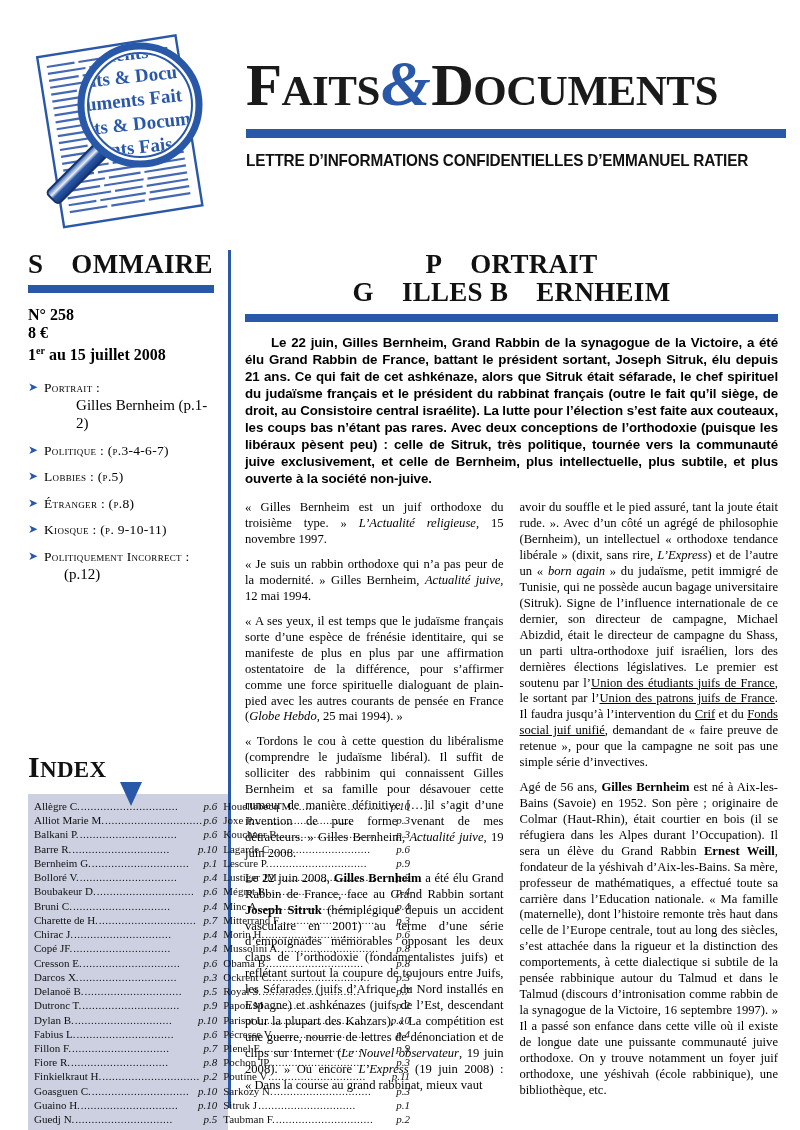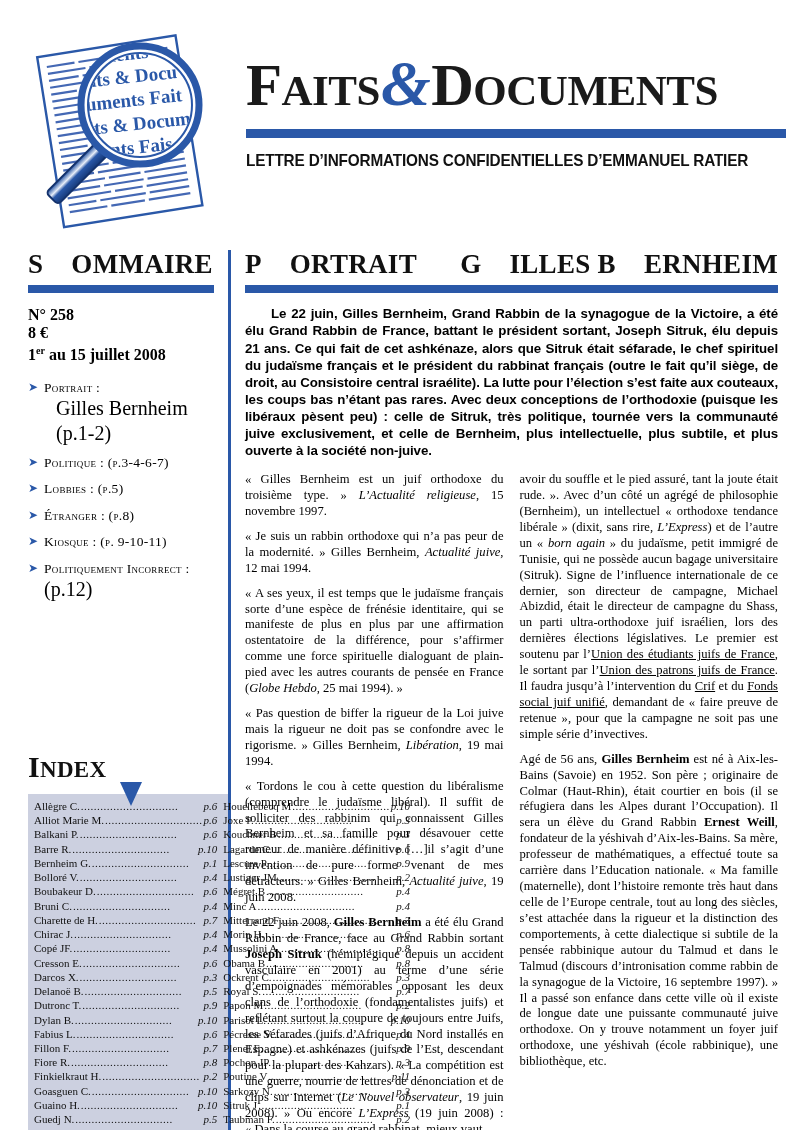--- a/index.html
+++ b/index.html
@@ -73,21 +73,21 @@
     font-weight: bold; font-size: 16px; margin-top: 13px; flex-direction: column;
   }
   .issue-date { font-weight: bold; font-size: 16px; margin-top: 3px; }
   .issue-date sup { font-size: 10px; }
 
   .toc { margin-top: 15px; }
   .toc-item { display: flex; margin-bottom: 10px; font-size: 13.5px; line-height: 1.22; }
   .toc-arrow { color: #2a58a8; font-size: 12px; margin-right: 6px; flex: 0 0 auto; line-height: 1.3; }
   .toc-txt { }
   .toc-cap { font-variant: small-caps; letter-spacing: 0.3px; }
-  .toc-sub { display: block; padding-left: 12px; font-size: 20px; }
+  .toc-sub { display: block; padding-left: 12px; font-size: 15px; margin-left: 20px; }
 
   
   .index-wrap { position: absolute; left: 0; top: 500px; width: 200px; }
   .index-head {
     font-family: "Liberation Serif", "DejaVu Serif", serif;
     font-weight: bold; font-size: 30px; letter-spacing: 0.3px; color: #111;
   }
   .index-head .sc { font-size: 23px; }
   .index-arrow { position: absolute; left: 90px; top: 30px; }
   .index-table {
@@ -104,21 +104,21 @@
     white-space: nowrap;
     display: flex;
     align-items: center;
     color: #111;
   }
   .idx-name { flex: 0 0 auto; }
   .idx-dots { flex: 1 1 auto; overflow: hidden; letter-spacing: 0.5px; padding: 0 1px; }
   .idx-pg { flex: 0 0 auto; font-style: italic; }
 
   
-  .portrait-head { display: flex; justify-content: space-between; align-items: center; }
+  .portrait-head { display: flex; justify-content: space-between; align-items: center; flex-direction: column; }
   .lede {
     font-family: "Liberation Sans", "DejaVu Sans", sans-serif;
     font-weight: bold;
     font-size: 13.3px;
     line-height: 1.285;
     text-align: justify;
     text-indent: 26px;
     margin-top: 12px;
     letter-spacing: -0.1px;
   }
@@ -574,21 +574,20 @@
       </div>
       <div class="sec-rule"></div>
 
       <div class="lede">Le 22 juin, Gilles Bernheim, Grand Rabbin de la synagogue de la Victoire, a été élu Grand Rabbin de France, battant le président sortant, Joseph Sitruk, élu depuis 21 ans. Ce qui fait de cet ashkénaze, alors que Sitruk était séfarade, le chef spirituel du judaïsme français et le président du rabbinat français (outre le fait qu’il siège, de droit, au Consistoire central israélite). La lutte pour l’élection s’est faite aux couteaux, les coups bas n’étant pas rares. Avec deux conceptions de l’orthodoxie (puisque les libéraux pèsent peu) : celle de Sitruk, très politique, tournée vers la communauté juive exclusivement, et celle de Bernheim, plus intellectuelle, plus subtile, et plus ouverte à la société non-juive.</div>
 
       <div class="two-col">
         <div class="tc">
           <p>«&nbsp;Gilles Bernheim est un juif orthodoxe du troisième type.&nbsp;» <i>L’Actualité religieuse</i>, 15 novembre 1997.</p>
           <p>«&nbsp;Je suis un rabbin orthodoxe qui n’a pas peur de la modernité.&nbsp;» Gilles Bernheim, <i>Actualité juive</i>, 12 mai 1994.</p>
           <p>«&nbsp;A ses yeux, il est temps que le judaïsme français sorte d’une espèce de frénésie identitaire, qui se manifeste de plus en plus par une affirmation ostentatoire de la différence, pour s’affirmer comme une force spirituelle dialoguant de plain-pied avec les autres courants de pensée en France (<i>Globe Hebdo</i>, 25 mai 1994).&nbsp;»</p>
-          <p>«&nbsp;Pas question de biffer la rigueur de la Loi juive mais la rigueur ne doit pas se confondre avec le rigorisme.&nbsp;» Gilles Bernheim, <i>Libération</i>, 19 mai 1994.</p>
           <p>«&nbsp;Tordons le cou à cette question du libéralisme (comprendre le judaïsme libéral). Il suffit de solliciter des rabbinim qui connaissent Gilles Bernheim et sa famille pour désavouer cette rumeur de manière définitive […]il s’agit d’une invention de pure forme venant de mes détracteurs.&nbsp;» Gilles Bernheim, <i>Actualité juive</i>, 19 juin 2008.</p>
           <p>Le 22 juin 2008, <b>Gilles Bernheim</b> a été élu Grand Rabbin de France, face au Grand Rabbin sortant <b>Joseph Sitruk</b> (hémiplégique depuis un accident vasculaire en 2001) au terme d’une série d’empoignades mémorables opposant les deux clans de l’orthodoxie (fondamentalistes juifs) et reflétant surtout la coupure de toujours entre Juifs, les Séfarades (juifs d’Afrique du Nord installés en Espagne) et ashkénazes (juifs de l’Est, descendant pour la plupart des Kahzars). «&nbsp;La compétition est une guerre, nourrie de lettres de dénonciation et de clips sur Internet (<i>Le Nouvel observateur</i>, 19 juin 2008).&nbsp;» Ou encore <i>L’Express</i> (19 juin 2008) : «&nbsp;Dans la course au grand rabbinat, mieux vaut</p>
         </div>
         <div class="tc">
           <p>avoir du souffle et le pied assuré, tant la joute était rude.&nbsp;». Avec d’un côté un agrégé de philosophie (Bernheim), un intellectuel «&nbsp;orthodoxe tendance libérale&nbsp;» (dixit, sans rire, <i>L’Express</i>) et de l’autre un «&nbsp;<i>born again</i>&nbsp;» du judaïsme, petit immigré de Tunisie, qui ne possède aucun bagage universitaire (Sitruk). Signe de l’influence internationale de ce dernier, son directeur de campagne, Michael Abizdid, était le directeur de campagne du Shass, un parti ultra-orthodoxe juif israélien, lors des dernières élections législatives. Le premier est soutenu par l’<u>Union des étudiants juifs de France</u>, le sortant par l’<u>Union des patrons juifs de France</u>. Il faudra jusqu’à l’intervention du <u>Crif</u> et du <u>Fonds social juif unifié</u>, demandant de «&nbsp;faire preuve de retenue&nbsp;», pour que la campagne ne soit pas une simple série d’invectives.</p>
           <p>Agé de 56 ans, <b>Gilles Bernheim</b> est né à Aix-les-Bains (Savoie) en 1952. Son père&nbsp;; originaire de Colmar (Haut-Rhin), était courtier en bois (il se réfugiera dans les Alpes durant l’Occupation). Il sera un élève du Grand Rabbin <b>Ernest Weill</b>, fondateur de la yéshivah d’Aix-les-Bains. Sa mère, professeur de mathématiques, a effectué toute sa carrière dans l’Education nationale. «&nbsp;Ma famille (maternelle), dont l’histoire remonte très haut dans celle de l’Europe centrale, tout au long des siècles, s’est attachée dans la rigueur et la distinction des comportements, à cette dialectique si subtile de la pensée rabbinique autour du Talmud et dans le Talmud (discours d’intronisation comme rabbin de la synagogue de la Victoire, 16 septembre 1997).&nbsp;» Il a passé son enfance dans cette ville où il existe de longue date une puissante communauté juive orthodoxe. On y trouve notamment un foyer juif orthodoxe, une yéshivah (école rabbinique), une bibliothèque, etc.</p>
 
         </div>
       </div>
     </div>

